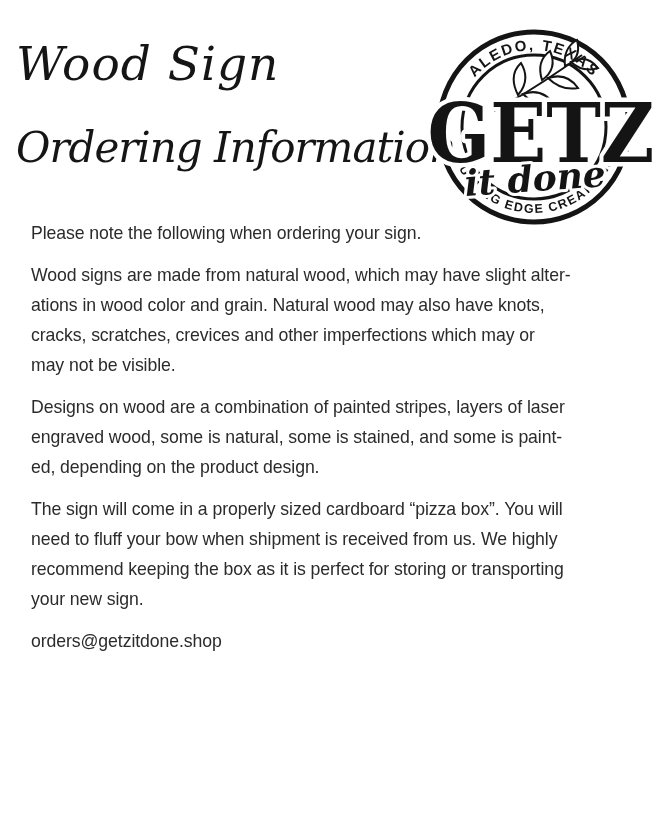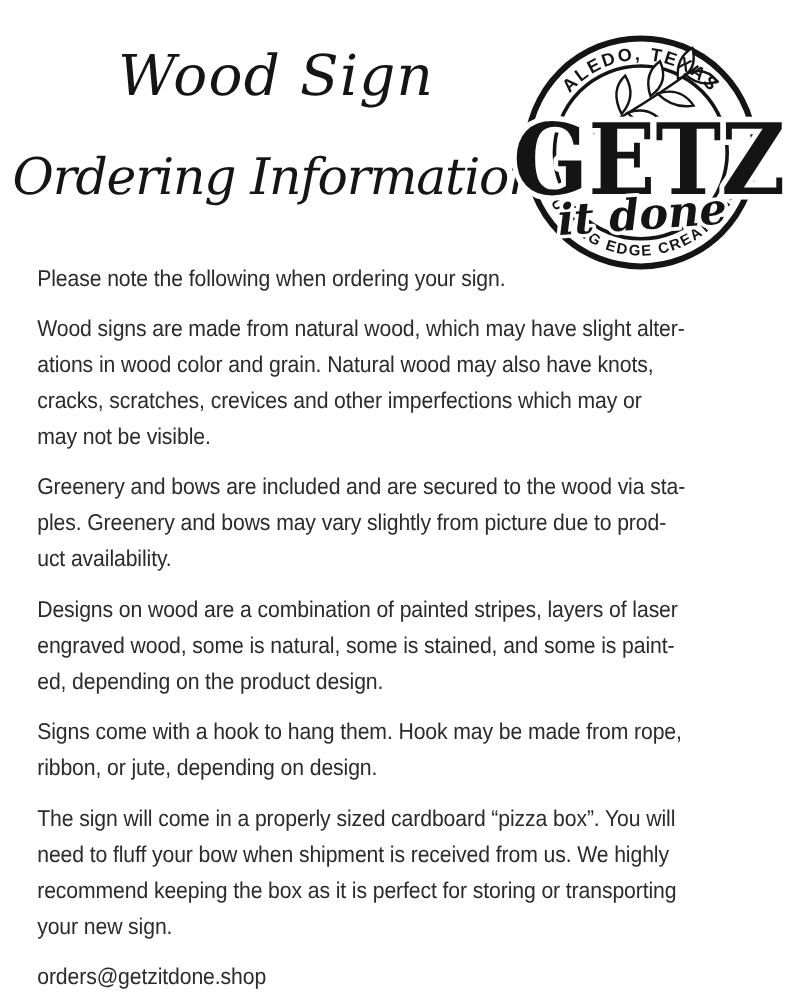--- a/index.html
+++ b/index.html
@@ -13,22 +13,21 @@
     width:656px;height:832px;
     margin:0 auto;
     background:var(--page-bg);
     overflow:hidden;
     font-family:"Liberation Sans",sans-serif;
     color:var(--text);
   }
   
   .header{position:absolute;left:0;top:0;width:656px;height:235px;}
   .title{
-    position:absolute;left:4px;top:40px;width:452px;
-    text-align:center;
+    position:absolute;left:16px;top:40px;width:452px;
     font-family:"DejaVu Serif",serif;
     font-style:italic;
     color:#151515;
   }
   .title .t1{font-size:47px;line-height:1;letter-spacing:1px;}
   .title .t2{font-size:42px;line-height:1;letter-spacing:-1px;margin-top:40px;}
   .logo{position:absolute;left:424px;top:22px;width:232px;height:208px;}
   .logo svg{overflow:visible;}
   .logo text{fill:var(--ink);}
   .arc-text{
@@ -117,36 +116,27 @@
       <div class="ln">Please note the following when ordering your sign.</div>
     </div>
 
     <div class="para">
       <div class="ln">Wood signs are made from natural wood, which may have slight alter-</div>
       <div class="ln">ations in wood color and grain. Natural wood may also have knots,</div>
       <div class="ln">cracks, scratches, crevices and other imperfections which may or</div>
       <div class="ln">may not be visible.</div>
     </div>
 
-    <div class="para">
-      <div class="ln">Greenery and bows are included and are secured to the wood via sta-</div>
-      <div class="ln">ples. Greenery and bows may vary slightly from picture due to prod-</div>
-      <div class="ln">uct availability.</div>
-    </div>
 
     <div class="para">
       <div class="ln">Designs on wood are a combination of painted stripes, layers of laser</div>
       <div class="ln">engraved wood, some is natural, some is stained, and some is paint-</div>
       <div class="ln">ed, depending on the product design.</div>
     </div>
 
-    <div class="para">
-      <div class="ln">Signs come with a hook to hang them. Hook may be made from rope,</div>
-      <div class="ln">ribbon, or jute, depending on design.</div>
-    </div>
 
     <div class="para">
       <div class="ln">The sign will come in a properly sized cardboard “pizza box”. You will</div>
       <div class="ln">need to fluff your bow when shipment is received from us. We highly</div>
       <div class="ln">recommend keeping the box as it is perfect for storing or transporting</div>
       <div class="ln">your new sign.</div>
     </div>
 
 
     <div class="para">

